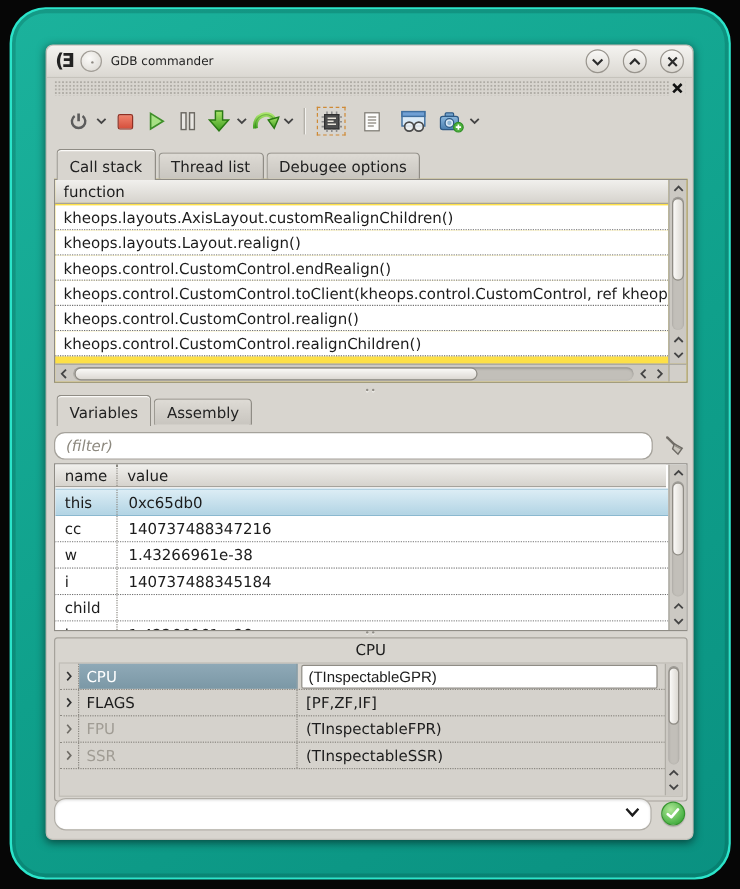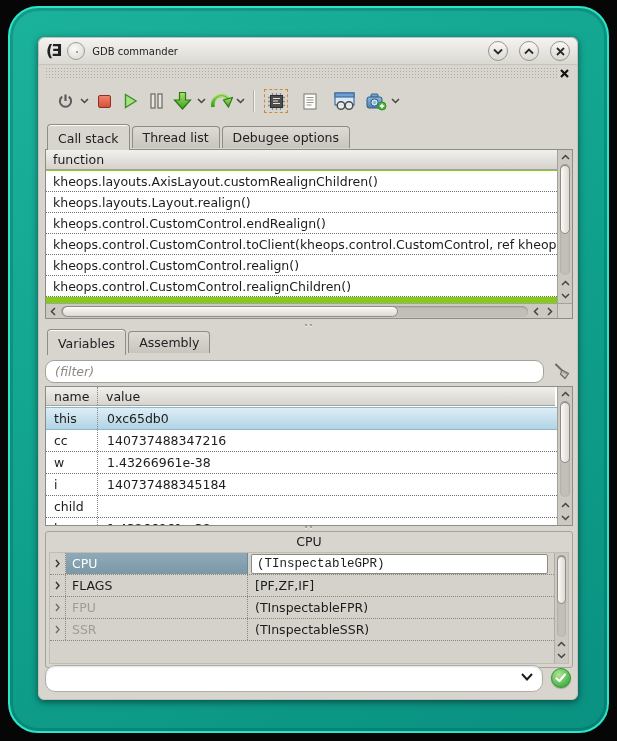--- a/index.html
+++ b/index.html
@@ -41,29 +41,29 @@
   .tbtn { width:26px; height:26px; display:flex; align-items:center; justify-content:center; }
   .tbtn.checked { outline:1px dashed #cf8a35; outline-offset:-2px; }
   .tchev { width:13px; height:26px; display:flex; align-items:center; justify-content:center; }
   .tsep { width:2px; height:22px; margin:0 8px 0 6px;
           background:linear-gradient(90deg,#b4b1aa 50%,#f3f2ef 50%); }
   .stop-sq { width:13px; height:13px; border:1px solid #8f2f23; border-radius:2px;
              background:linear-gradient(#f0826c,#d5503d); }
 
   
   .panel { position:absolute; left:6px; width:528px; }
-  .tabbar { display:flex; align-items:center; padding-left:2px; position:relative; z-index:3; }
+  .tabbar { display:flex; align-items:flex-end; padding-left:2px; position:relative; z-index:3; }
   .tab { padding:3px 10px 3px 10px; margin-right:2px; background:linear-gradient(#dedbd5,#c8c5bf);
          border:1px solid #8f8c85; border-bottom:none; border-radius:4px 4px 0 0;
          font-size:12.5px; color:#222; height:22px; }
   .tab.active { background:#d8d5cf; height:26px; padding-top:6px; margin-bottom:-1px;
                 box-shadow:inset 0 1px 0 #fbfaf8; position:relative; z-index:4; }
 
   
-  .tframe { position:relative; border:1px solid #8f8c85; background:#84cc16; height:170px; z-index:2; }
+  .tframe { position:relative; border:1px solid #8f8c85; background:#fde047; height:170px; z-index:2; }
   .thead { height:20px; line-height:20px; padding-left:7px; font-size:12.5px; color:#1c1c1c;
            background:linear-gradient(#f1f0ed,#d6d3cd); border-bottom:1px solid #a5a29b;
            margin-right:15px; }
   .cs-rows { position:absolute; left:0; top:21px; right:15px; bottom:15px; overflow:hidden; }
   .cs-row { height:21px; line-height:21px; padding-left:7px; font-size:12.5px;
             border-bottom:1px dotted #6f6f6f; white-space:nowrap; overflow:hidden; background:#fff; }
 
   
   .vscroll { position:absolute; top:0; right:0; width:15px; background:#ccc9c3;
              border-left:1px solid #a5a29b; }
@@ -121,21 +121,21 @@
   .cexp { width:16px; display:flex; align-items:center; justify-content:center;
           border-right:1px dotted #8a8780; flex:none; }
   .cname { width:182px; padding-left:6px; border-right:1px dotted #8a8780; flex:none;
            overflow:hidden; }
   .cname.selected { background:linear-gradient(#8fa9b7,#7b98a6); color:#fff;
                     border-right:1px solid #6d8a98; }
   .cname.disabled { color:#a09c94; }
   .cval { flex:1; padding-left:7px; white-space:nowrap; overflow:hidden; }
   .cval-edit { position:absolute; left:201px; top:1px; height:20px; width:297px;
                border:1px solid #8f8c85; border-radius:2px; background:#fff; padding:0 5px;
-               font-size:12.5px; font-family:Liberation Mono, monospace; color:#1c1c1c; }
+               font-size:12.5px; font-family:Liberation Sans, sans-serif; color:#1c1c1c; }
   .cpu-vscroll { position:absolute; right:0; top:0; bottom:0; width:14px; background:#ccc9c3;
                  border-left:1px solid #b0ada6; }
 
   
   .bottombar { position:absolute; left:6px; right:6px; bottom:7px; height:28px;
                display:flex; align-items:center; gap:8px; }
   .combo { flex:1; position:relative; height:27px; background:#fff; border:1px solid #b1aea7;
            border-radius:10px; box-shadow:inset 0 1px 2px rgba(0,0,0,.12); }
   .combo input { position:absolute; left:8px; top:2px; right:30px; height:21px; border:none;
                  outline:none; font-size:12.5px; background:transparent;

